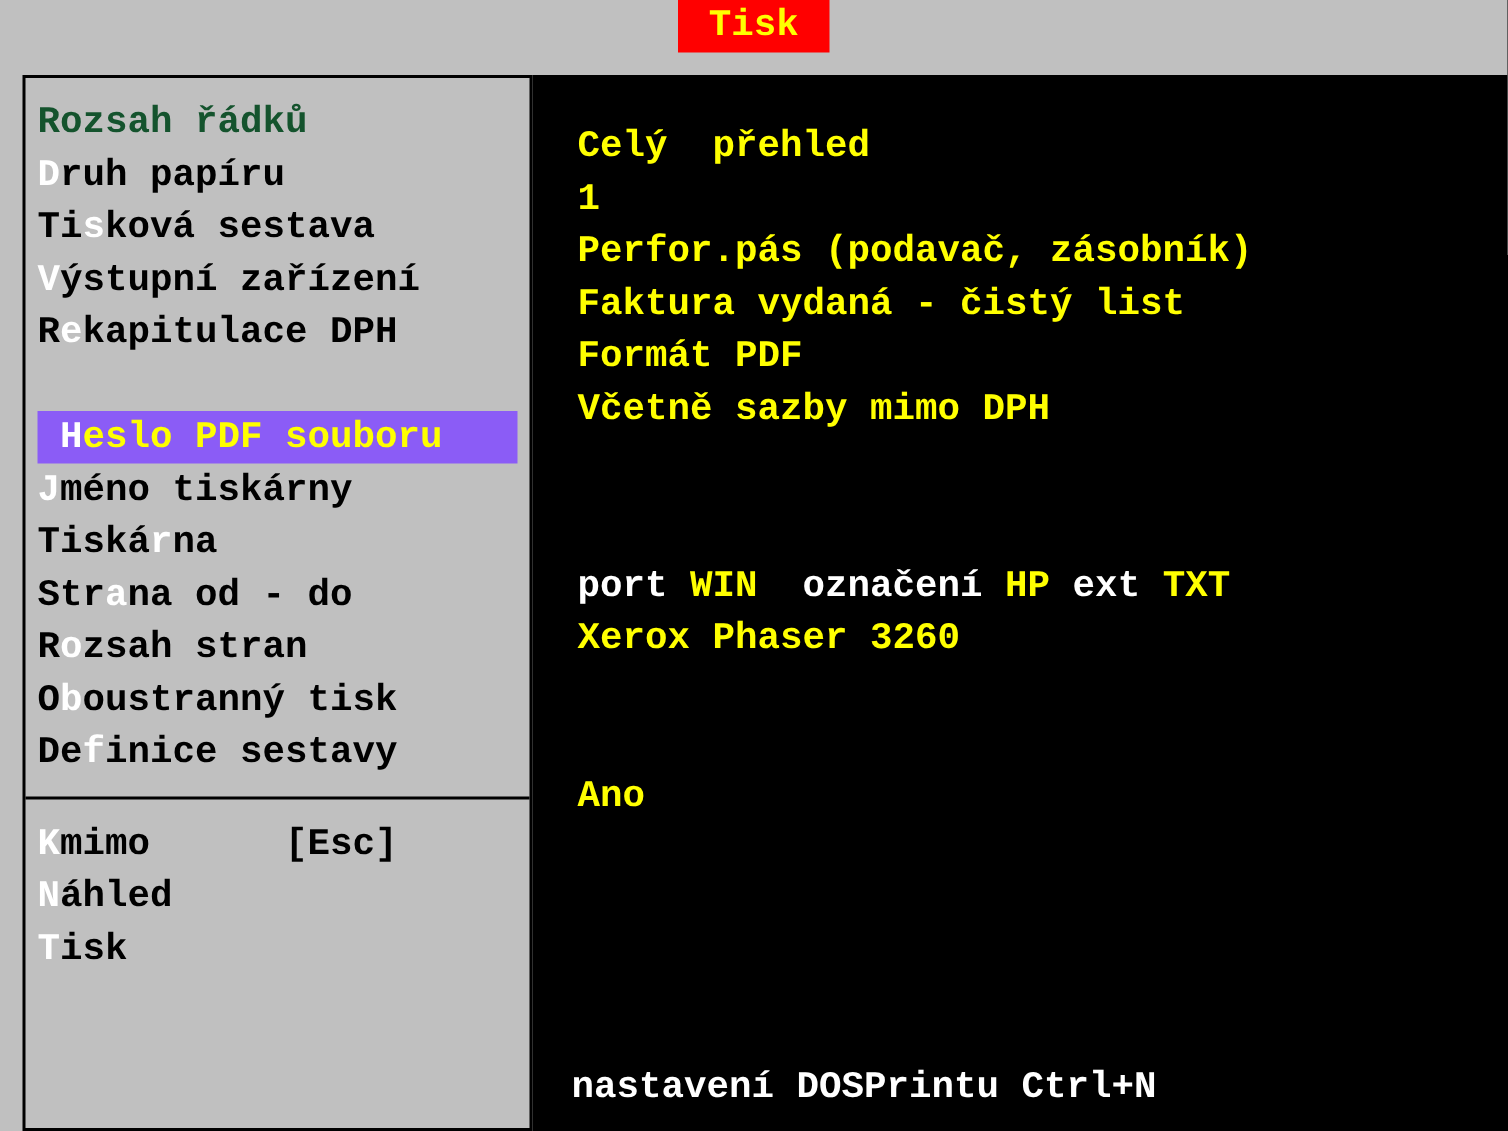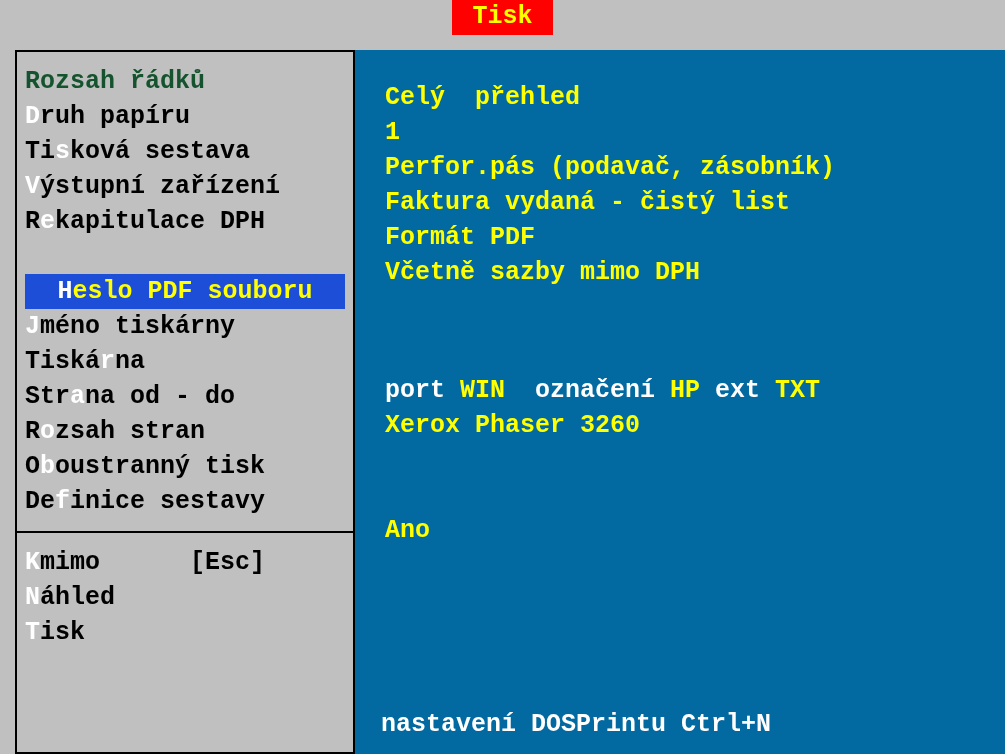--- a/index.html
+++ b/index.html
@@ -35,30 +35,30 @@
   }
   .menu-group {
     padding: 12px 8px;
   }
   .menu-item {
     line-height: 35px;
     white-space: pre;
     color: #000;
   }
   .menu-item .hotkey { color: #ffffff; }
-  .menu-item.selected { background: #1d4ed8; color: #ffff00; text-align: center; }
+  .menu-item.selected { background: #8b5cf6; color: #ffff00; }
   .menu-item.selected .hotkey { color: #ffffff; }
   .menu-item.red { color: #14532d; }
   .divider {
     border-top: 2px solid #000;
     margin: 0;
   }
   .right-panel {
     flex: 1;
-    background: #0369a1;
+    background: #000000;
     color: #ffff00;
     padding: 30px 10px 10px 30px;
     position: relative;
   }
   .value-line {
     line-height: 35px;
     white-space: pre;
     min-height: 35px;
   }
   .value-selected {

